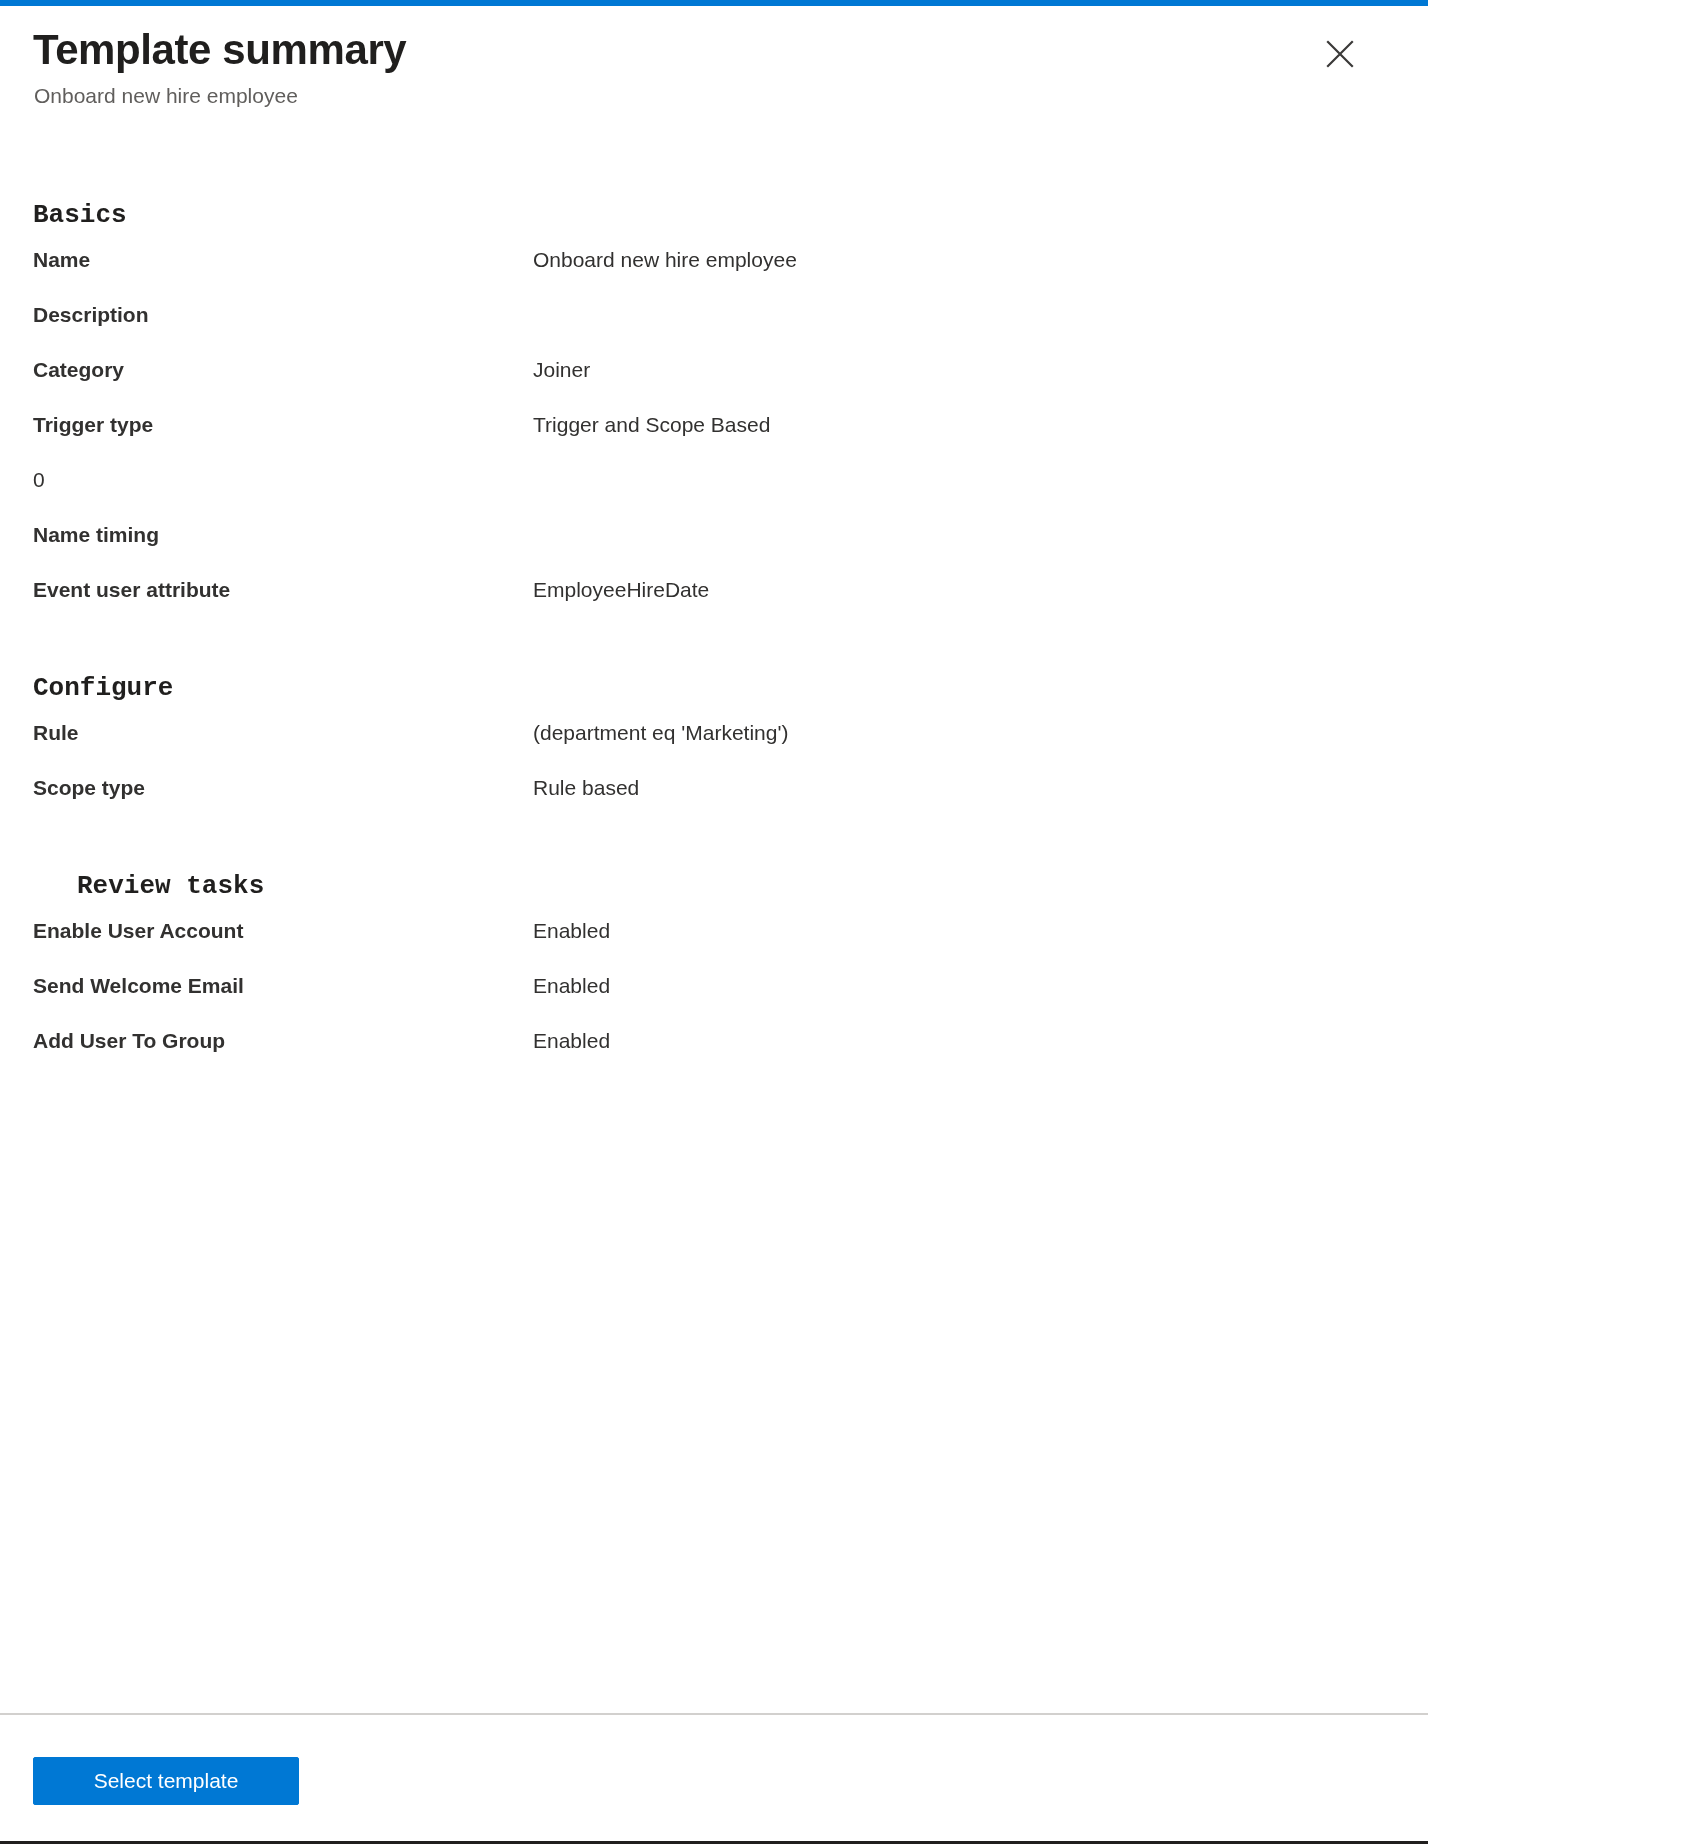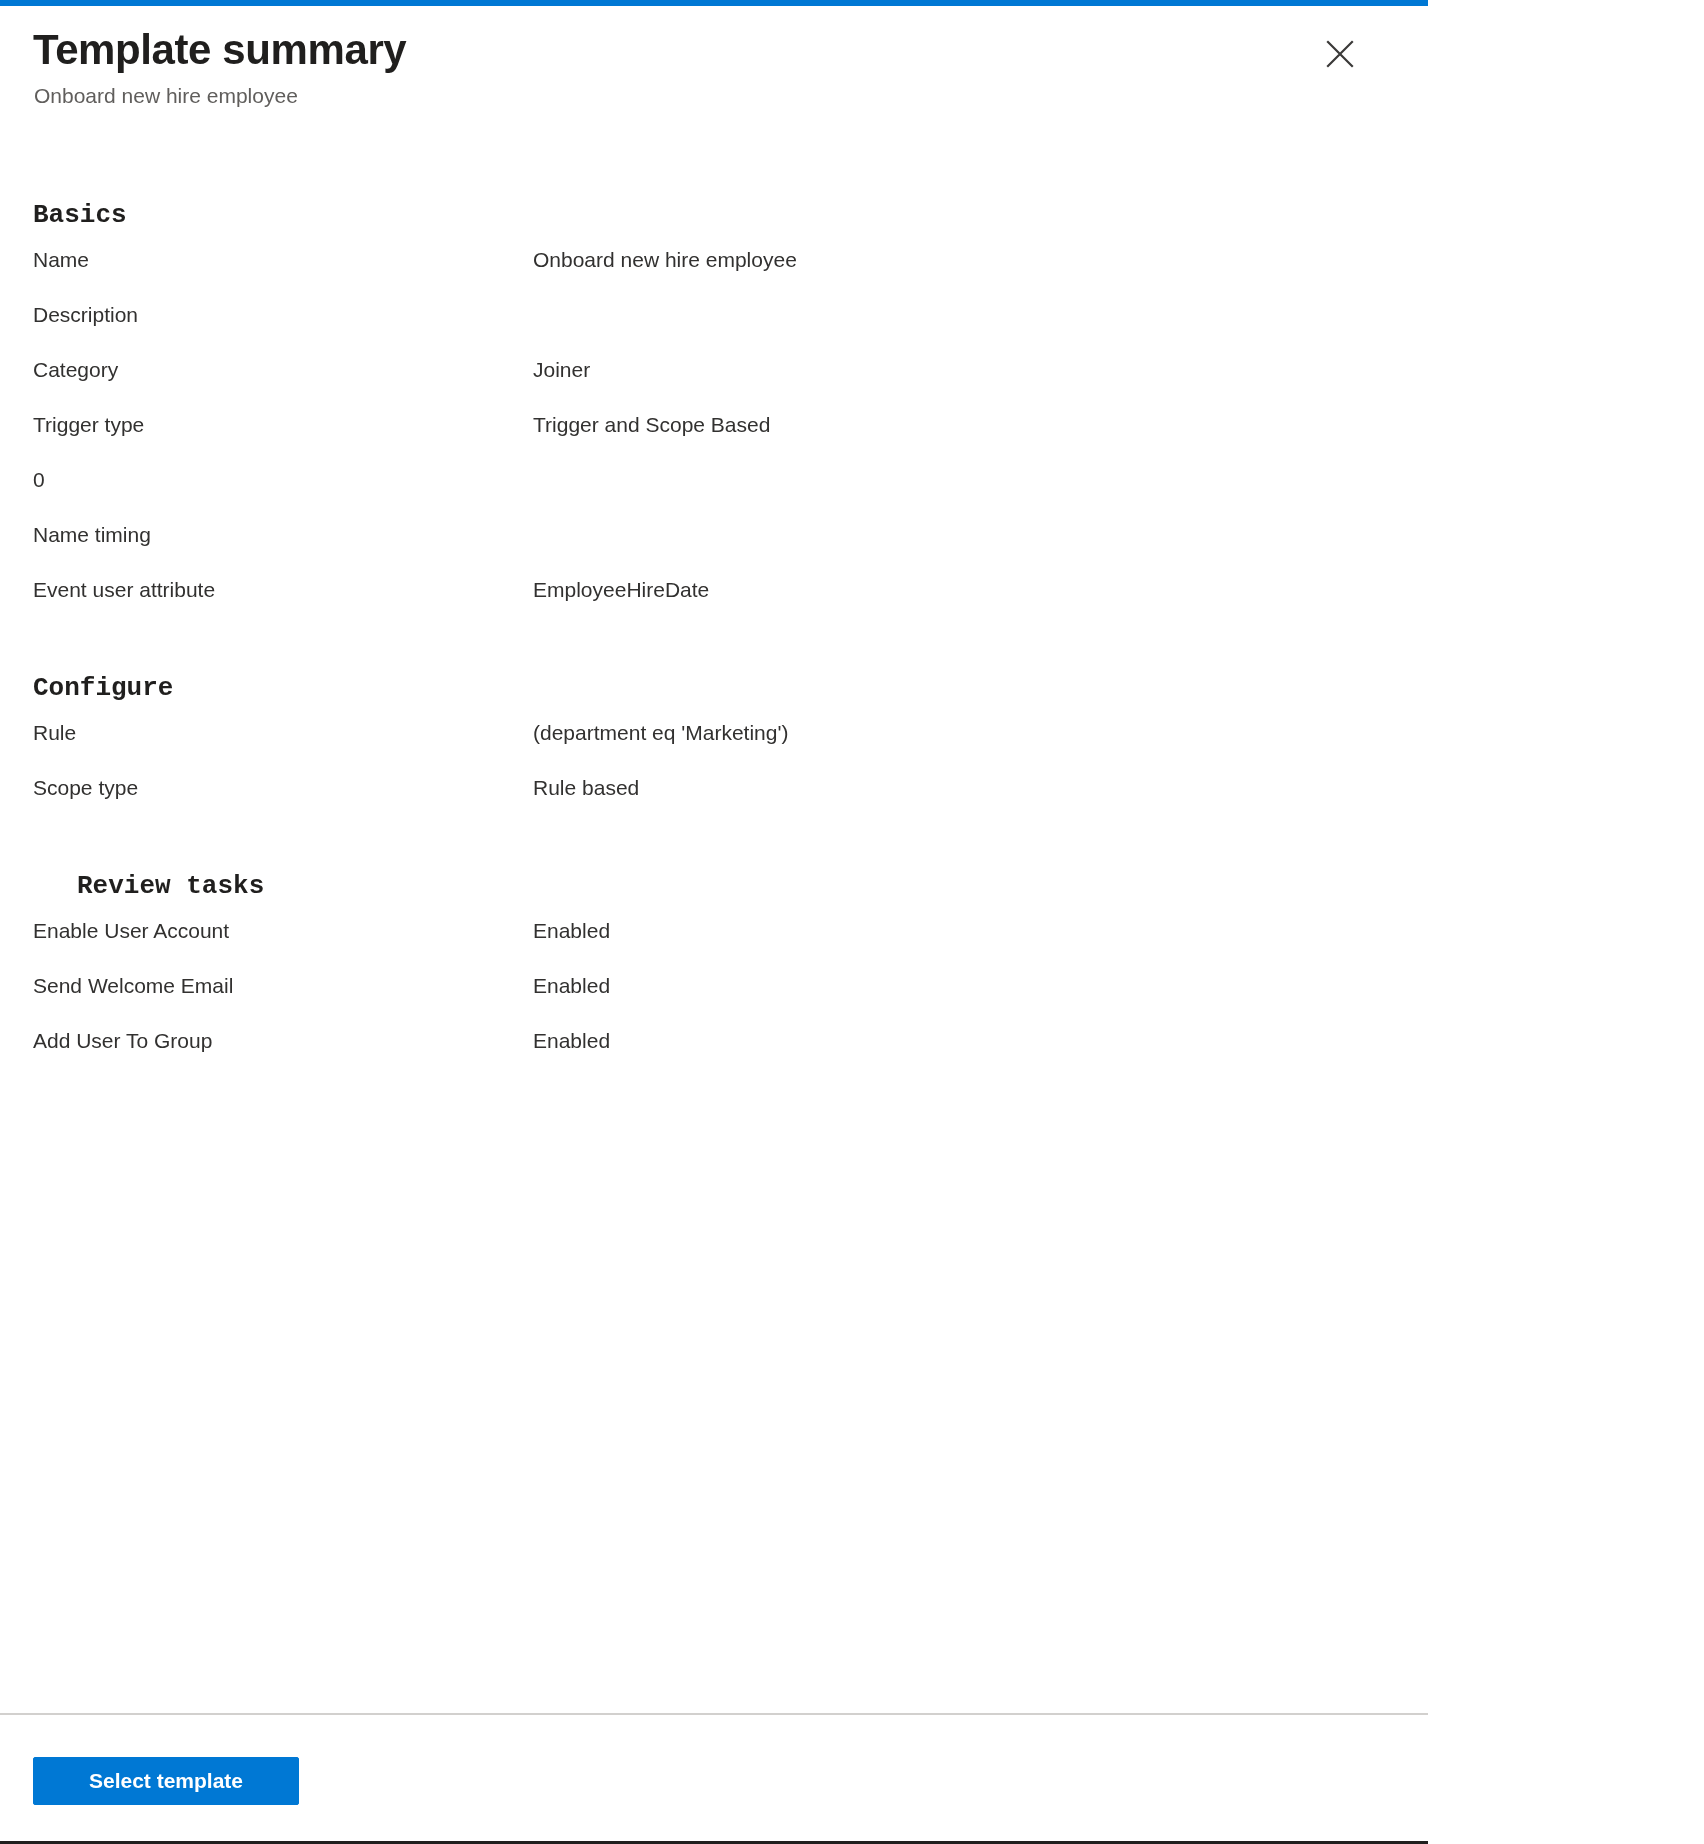--- a/index.html
+++ b/index.html
@@ -102,21 +102,21 @@
   }
   .section-basics .kv-list { margin-top: 12px; }
   .section-configure .kv-list { margin-top: 12px; }
   .section-review .kv-list { margin-top: 12px; }
 
   .kv-label {
     flex: 0 0 500px;
     max-width: 500px;
     font-size: 21px;
     line-height: 32px;
-    font-weight: 400;
+    font-weight: 700;
     color: #323130;
     white-space: nowrap;
   }
   .kv-value {
     flex: 1 1 auto;
     font-size: 21px;
     line-height: 32px;
     font-weight: 400;
     color: #323130;
     white-space: nowrap;
@@ -136,21 +136,21 @@
     justify-content: center;
     min-width: 266px;
     height: 48px;
     padding: 0 22px;
     background: #0078d4;
     color: #ffffff;
     border: 1px solid #0078d4;
     border-radius: 2px;
     font-family: "Liberation Sans", sans-serif;
     font-size: 21px;
-    font-weight: 700;
+    font-weight: 400;
     line-height: 24px;
     cursor: pointer;
   }
 </style>
 </head>
 <body>
 
 <div class="panel">
 
   <div class="panel-header">

